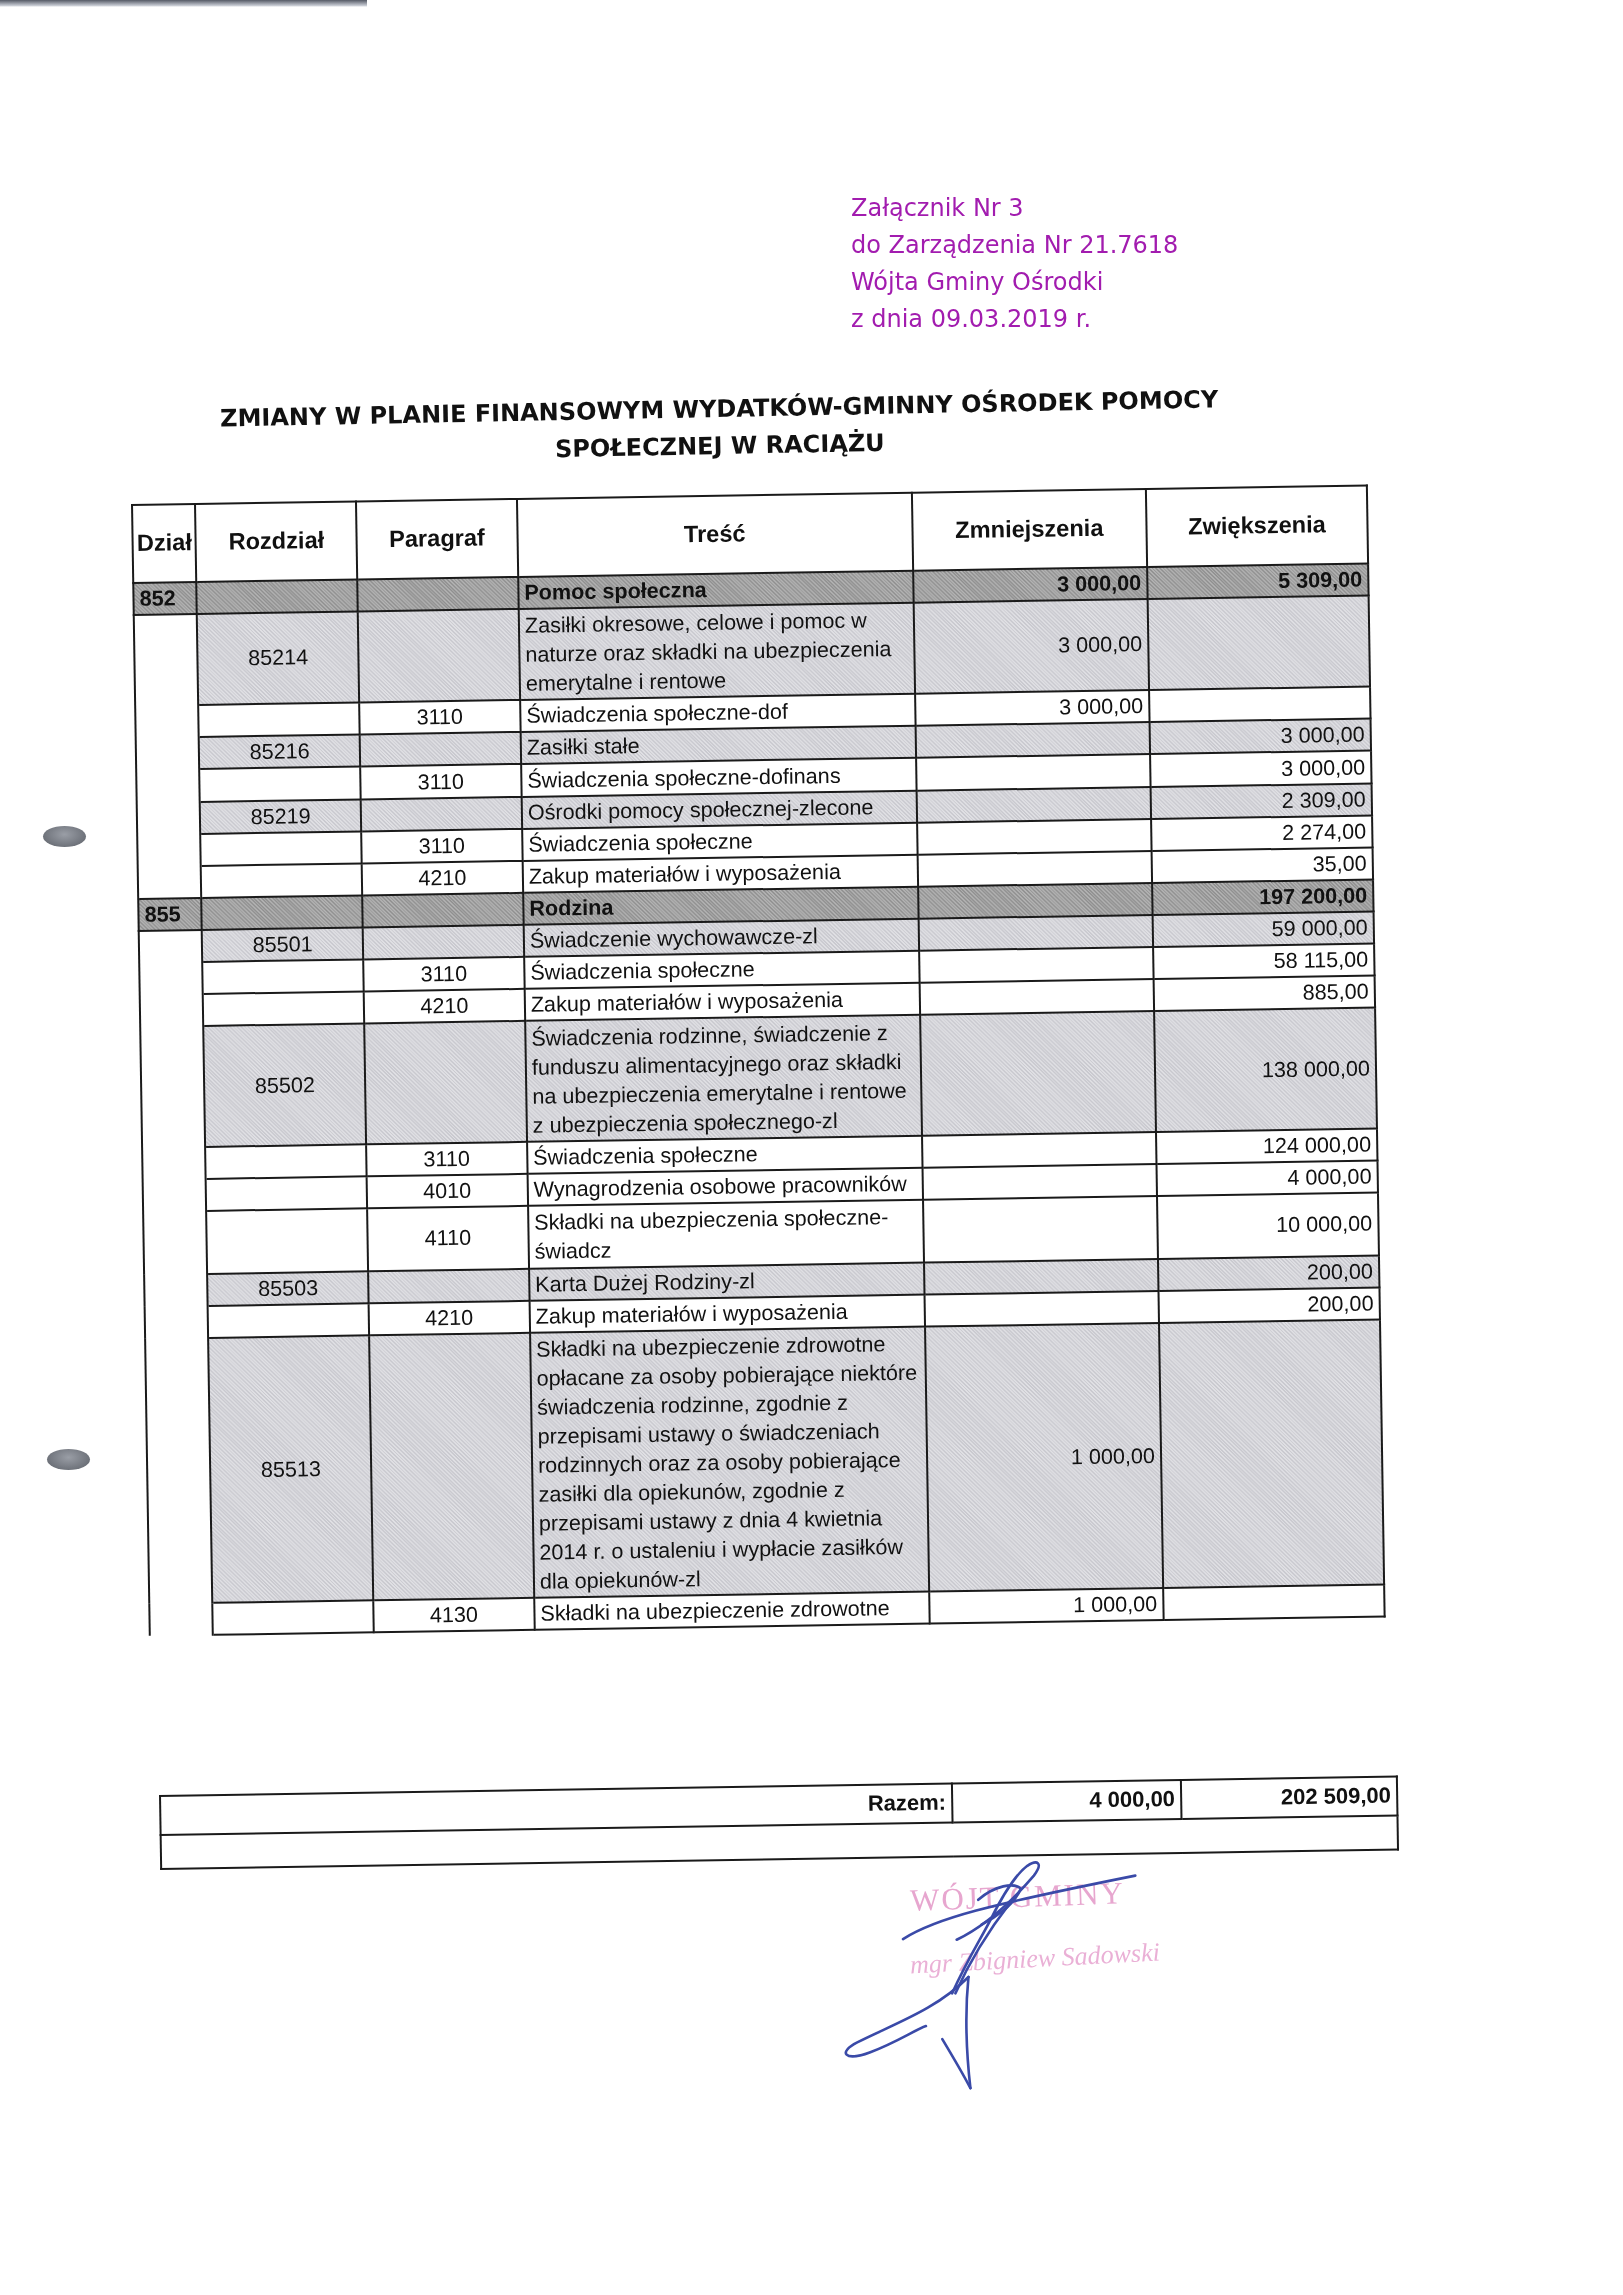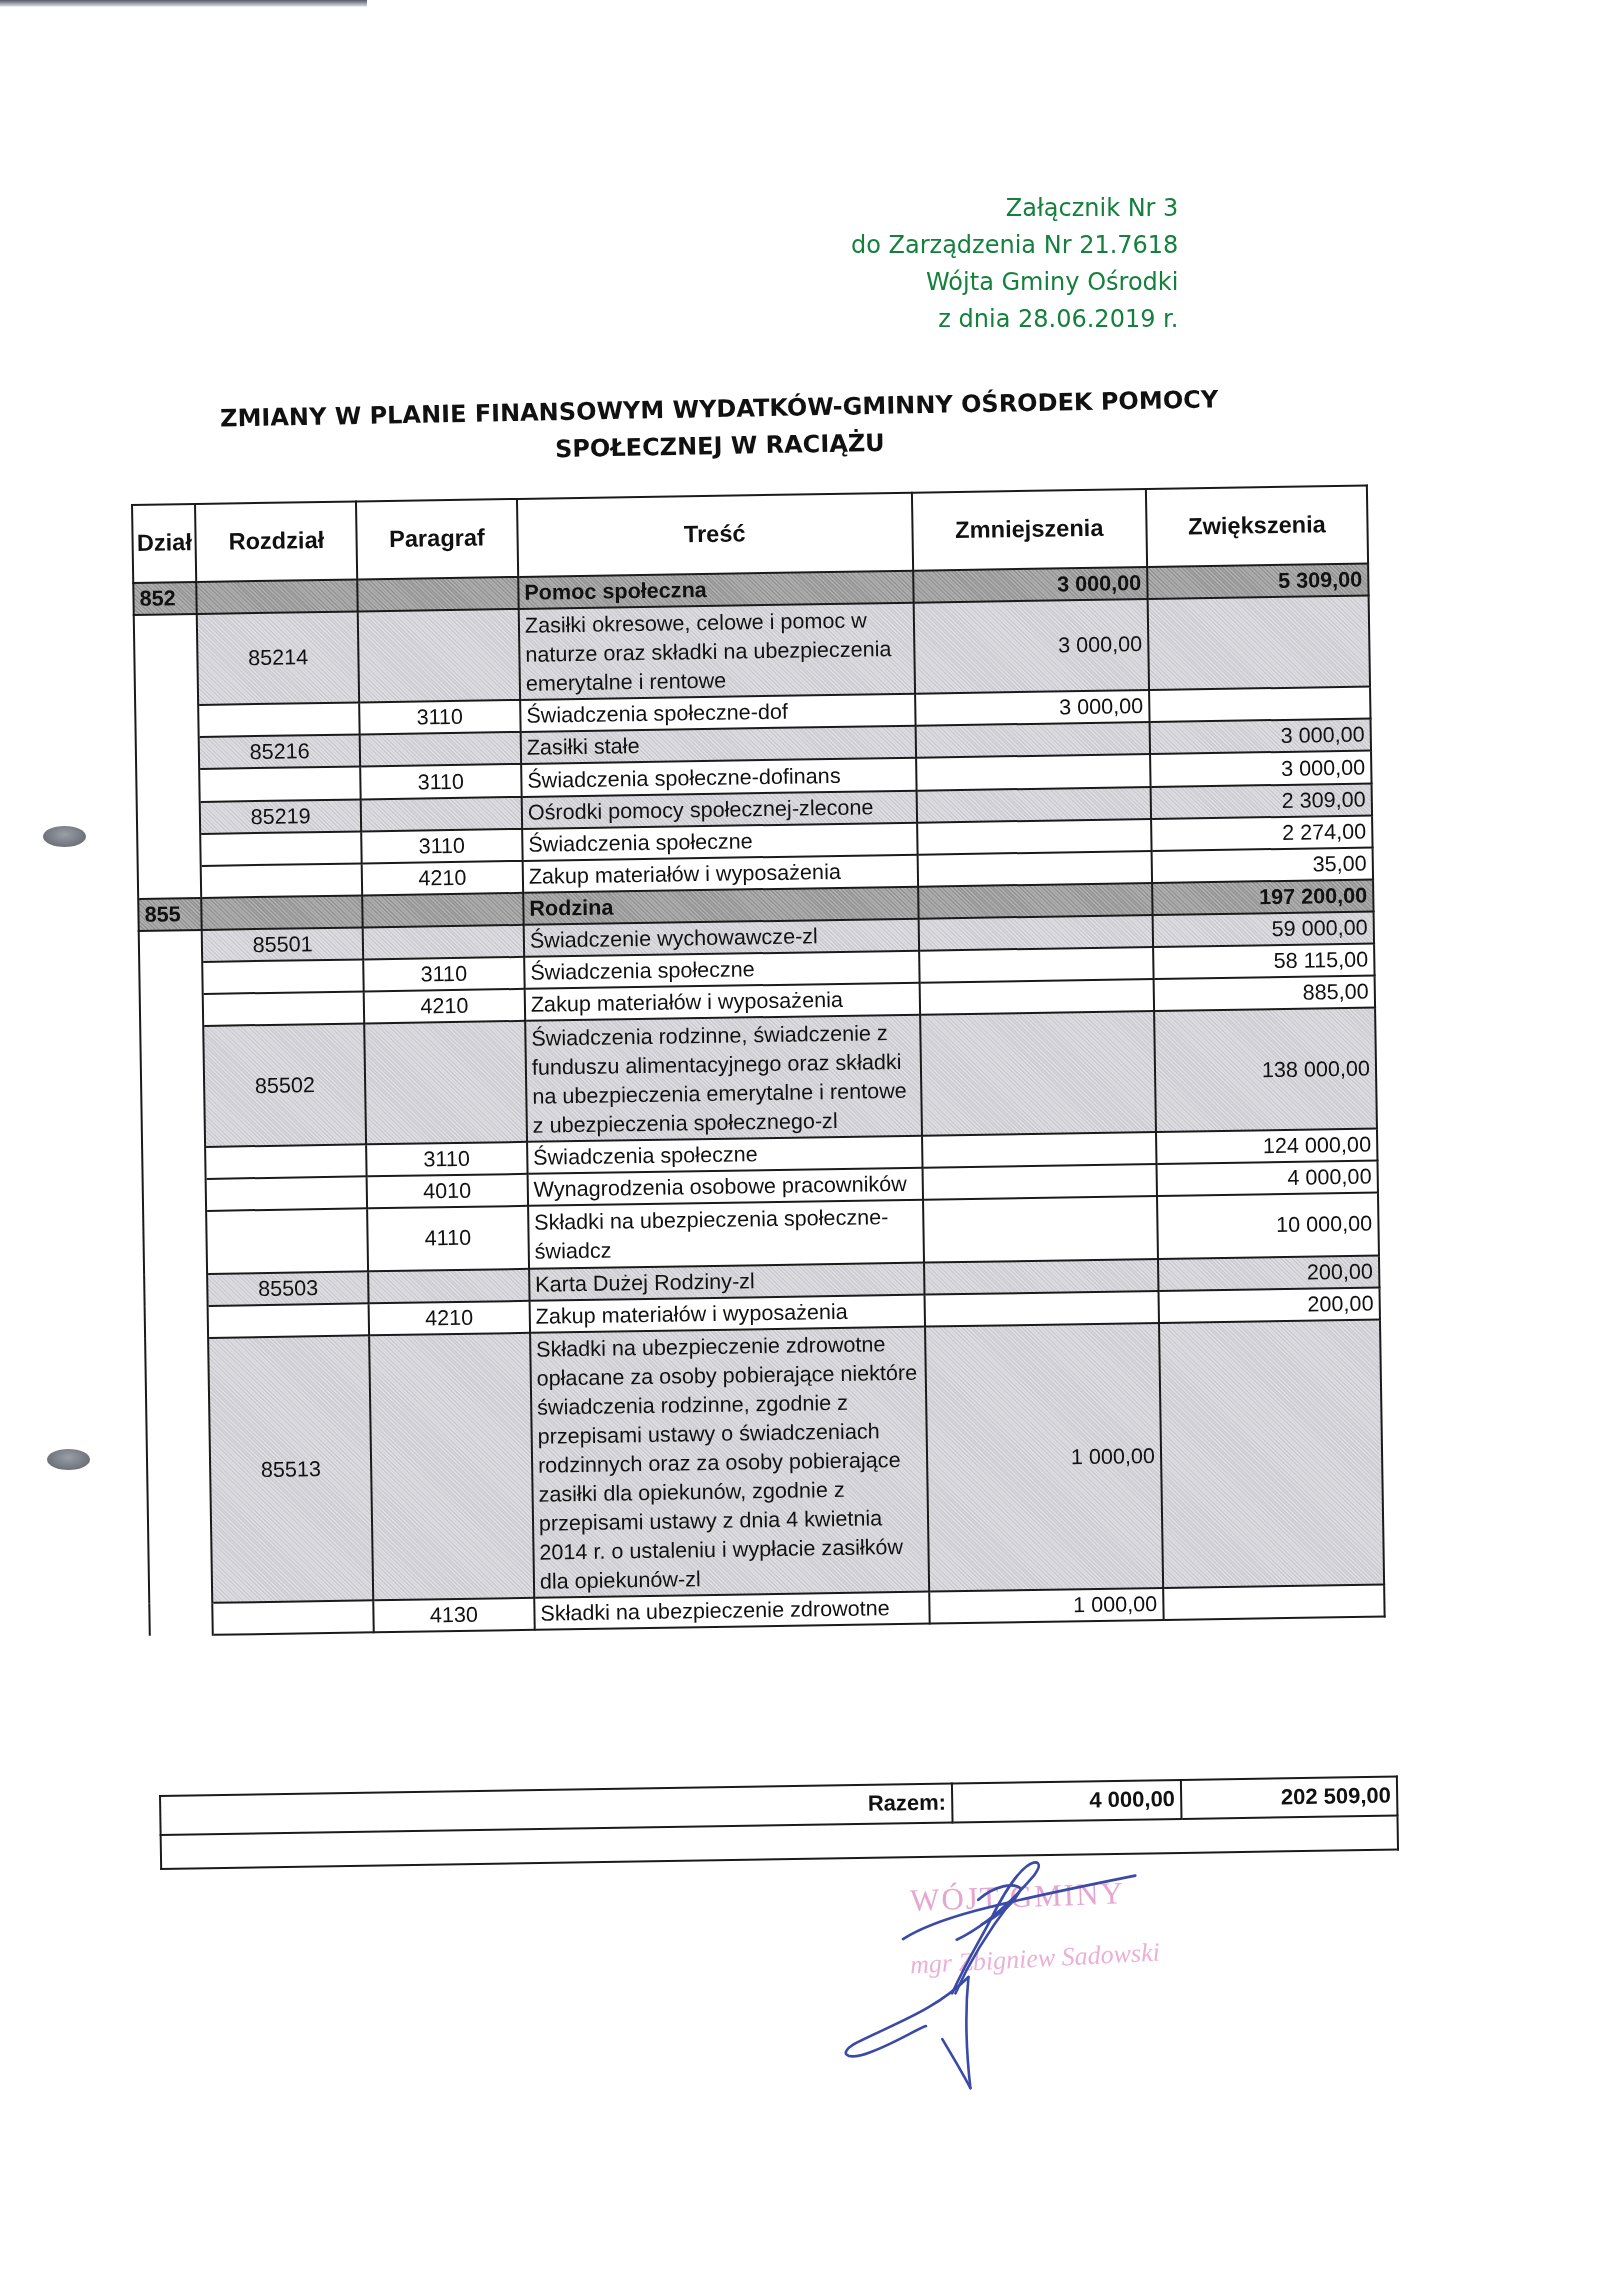--- a/index.html
+++ b/index.html
@@ -10,21 +10,21 @@
   .scan-edge-top {
     position: absolute; left: 0; top: 0; width: 367px; height: 6.5px;
     background: linear-gradient(to bottom, #555a66, #c8ccd4 80%, #fff);
   }
   .punch-hole {
     position: absolute; width: 43px; height: 21px; border-radius: 50%;
     background: radial-gradient(ellipse at 50% 40%, #9a9ea6, #6e727a 70%, #5b5e66);
   }
   .header-block {
     position: absolute; left: 851px; top: 190px;
-    font-family: "DejaVu Sans", sans-serif; font-size: 24px; line-height: 37px; color: #15803d; text-align: right;
+    font-family: "DejaVu Sans", sans-serif; font-size: 24px; line-height: 37px; color: #a21caf;
   }
   .header-block div { white-space: nowrap; }
   .doc-title {
     position: absolute; left: 196px; top: 391px; width: 1047px;
     text-align: center; font-family: "DejaVu Sans", sans-serif; font-weight: bold;
     font-size: 24px; line-height: 37px; color: #111;
     transform: rotate(-1.1deg); transform-origin: center;
   }
   .table-wrap {
     position: absolute; left: 131px; top: 504px; width: 1244px;
@@ -83,21 +83,21 @@
 <body>
 
 <div class="scan-edge-top"></div>
 <div class="punch-hole" style="left:43px; top:826px;"></div>
 <div class="punch-hole" style="left:47px; top:1449px;"></div>
 
 <div class="header-block">
   <div>Załącznik Nr 3</div>
   <div>do Zarządzenia Nr 21.7618</div>
   <div>Wójta Gminy Ośrodki</div>
-  <div>z dnia 28.06.2019 r.</div>
+  <div>z dnia 09.03.2019 r.</div>
 </div>
 
 <div class="doc-title">
   <div>ZMIANY W PLANIE FINANSOWYM WYDATKÓW-GMINNY OŚRODEK POMOCY</div>
   <div>SPOŁECZNEJ W RACIĄŻU</div>
 </div>
 
 <div class="table-wrap">
   <table class="plan">
     <colgroup>

